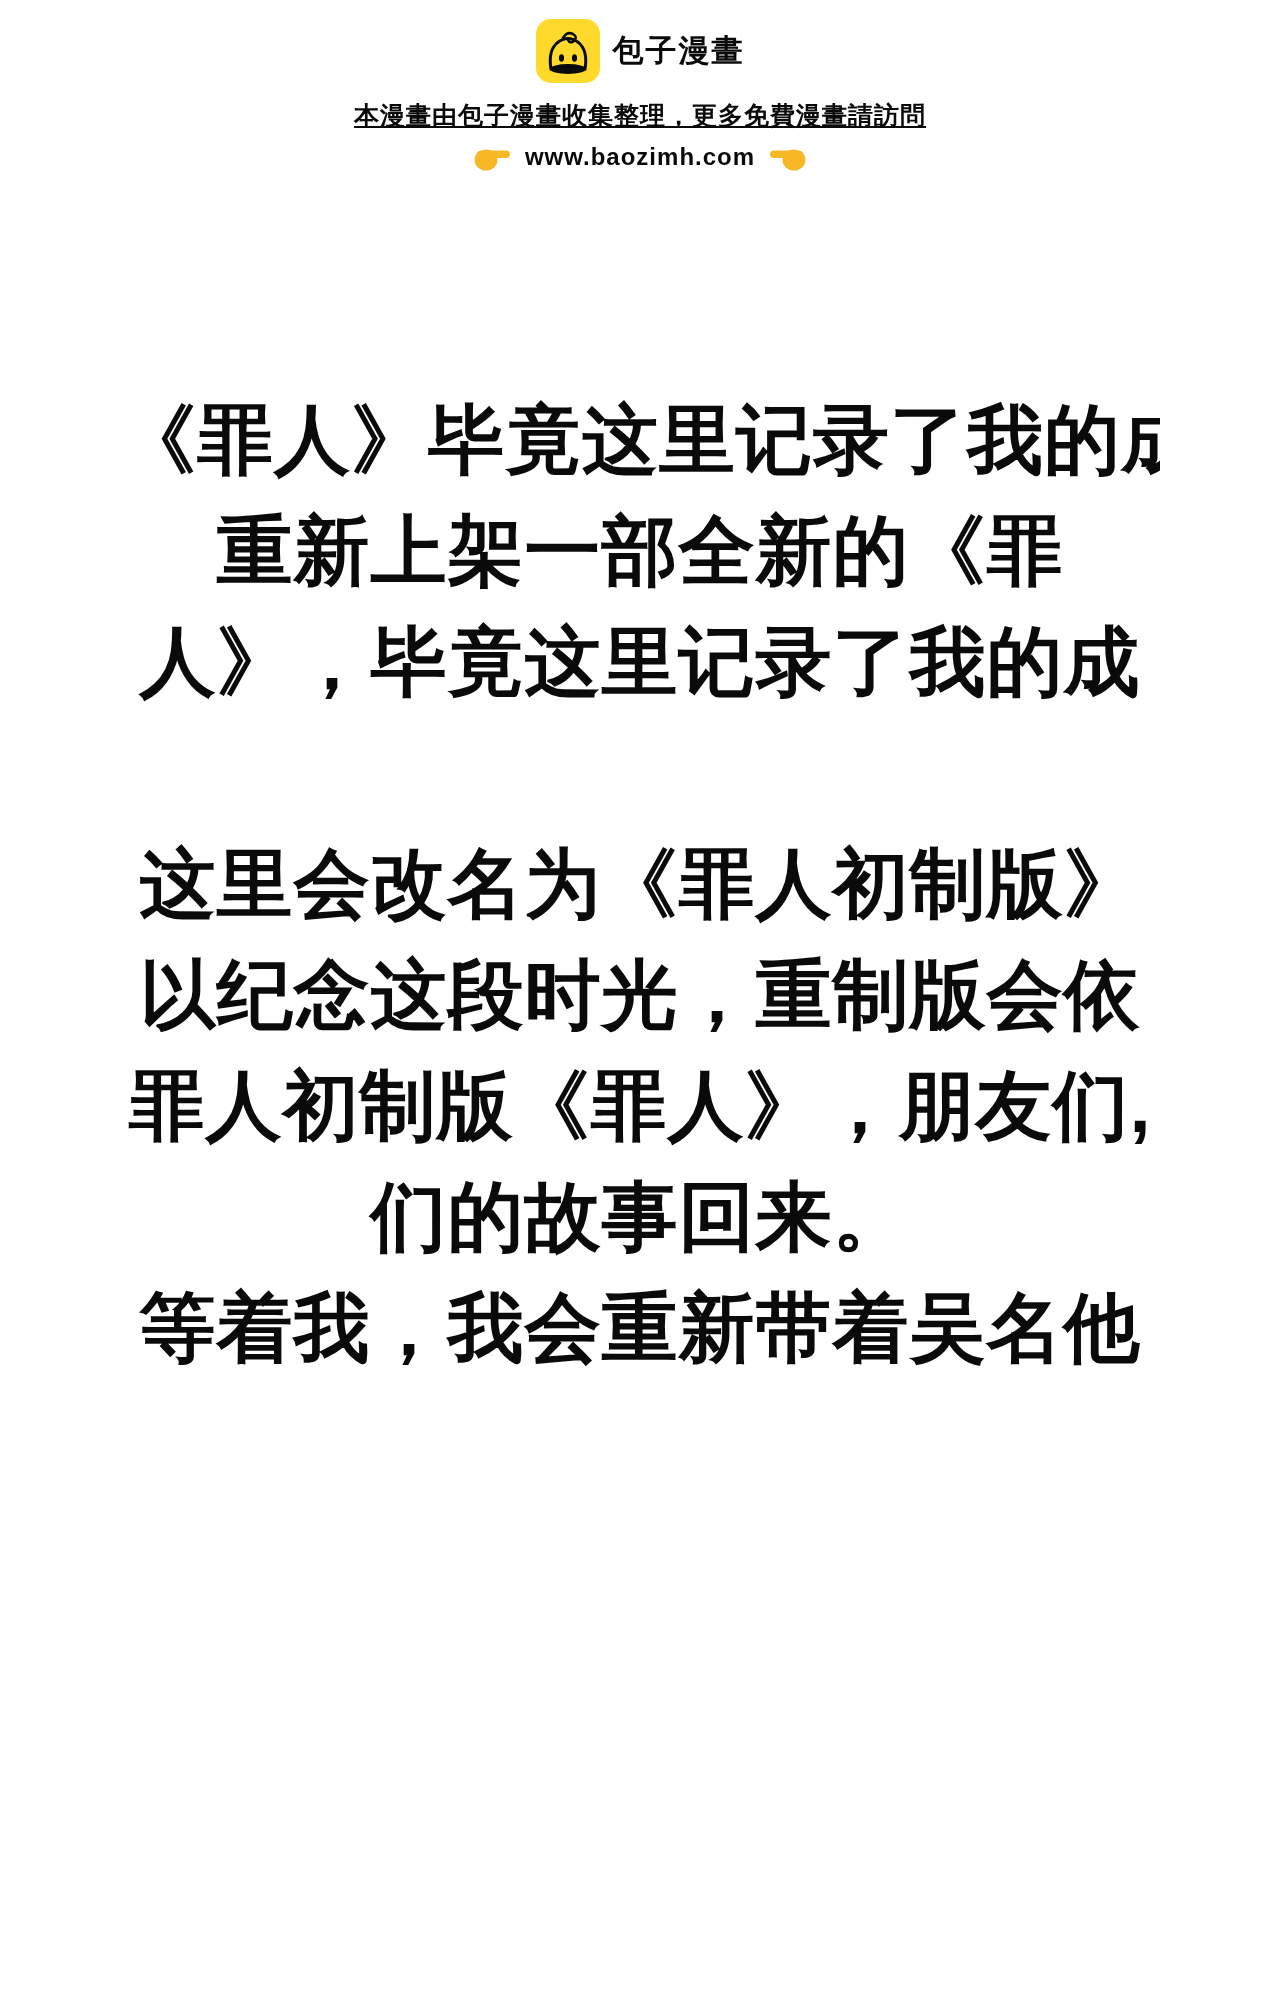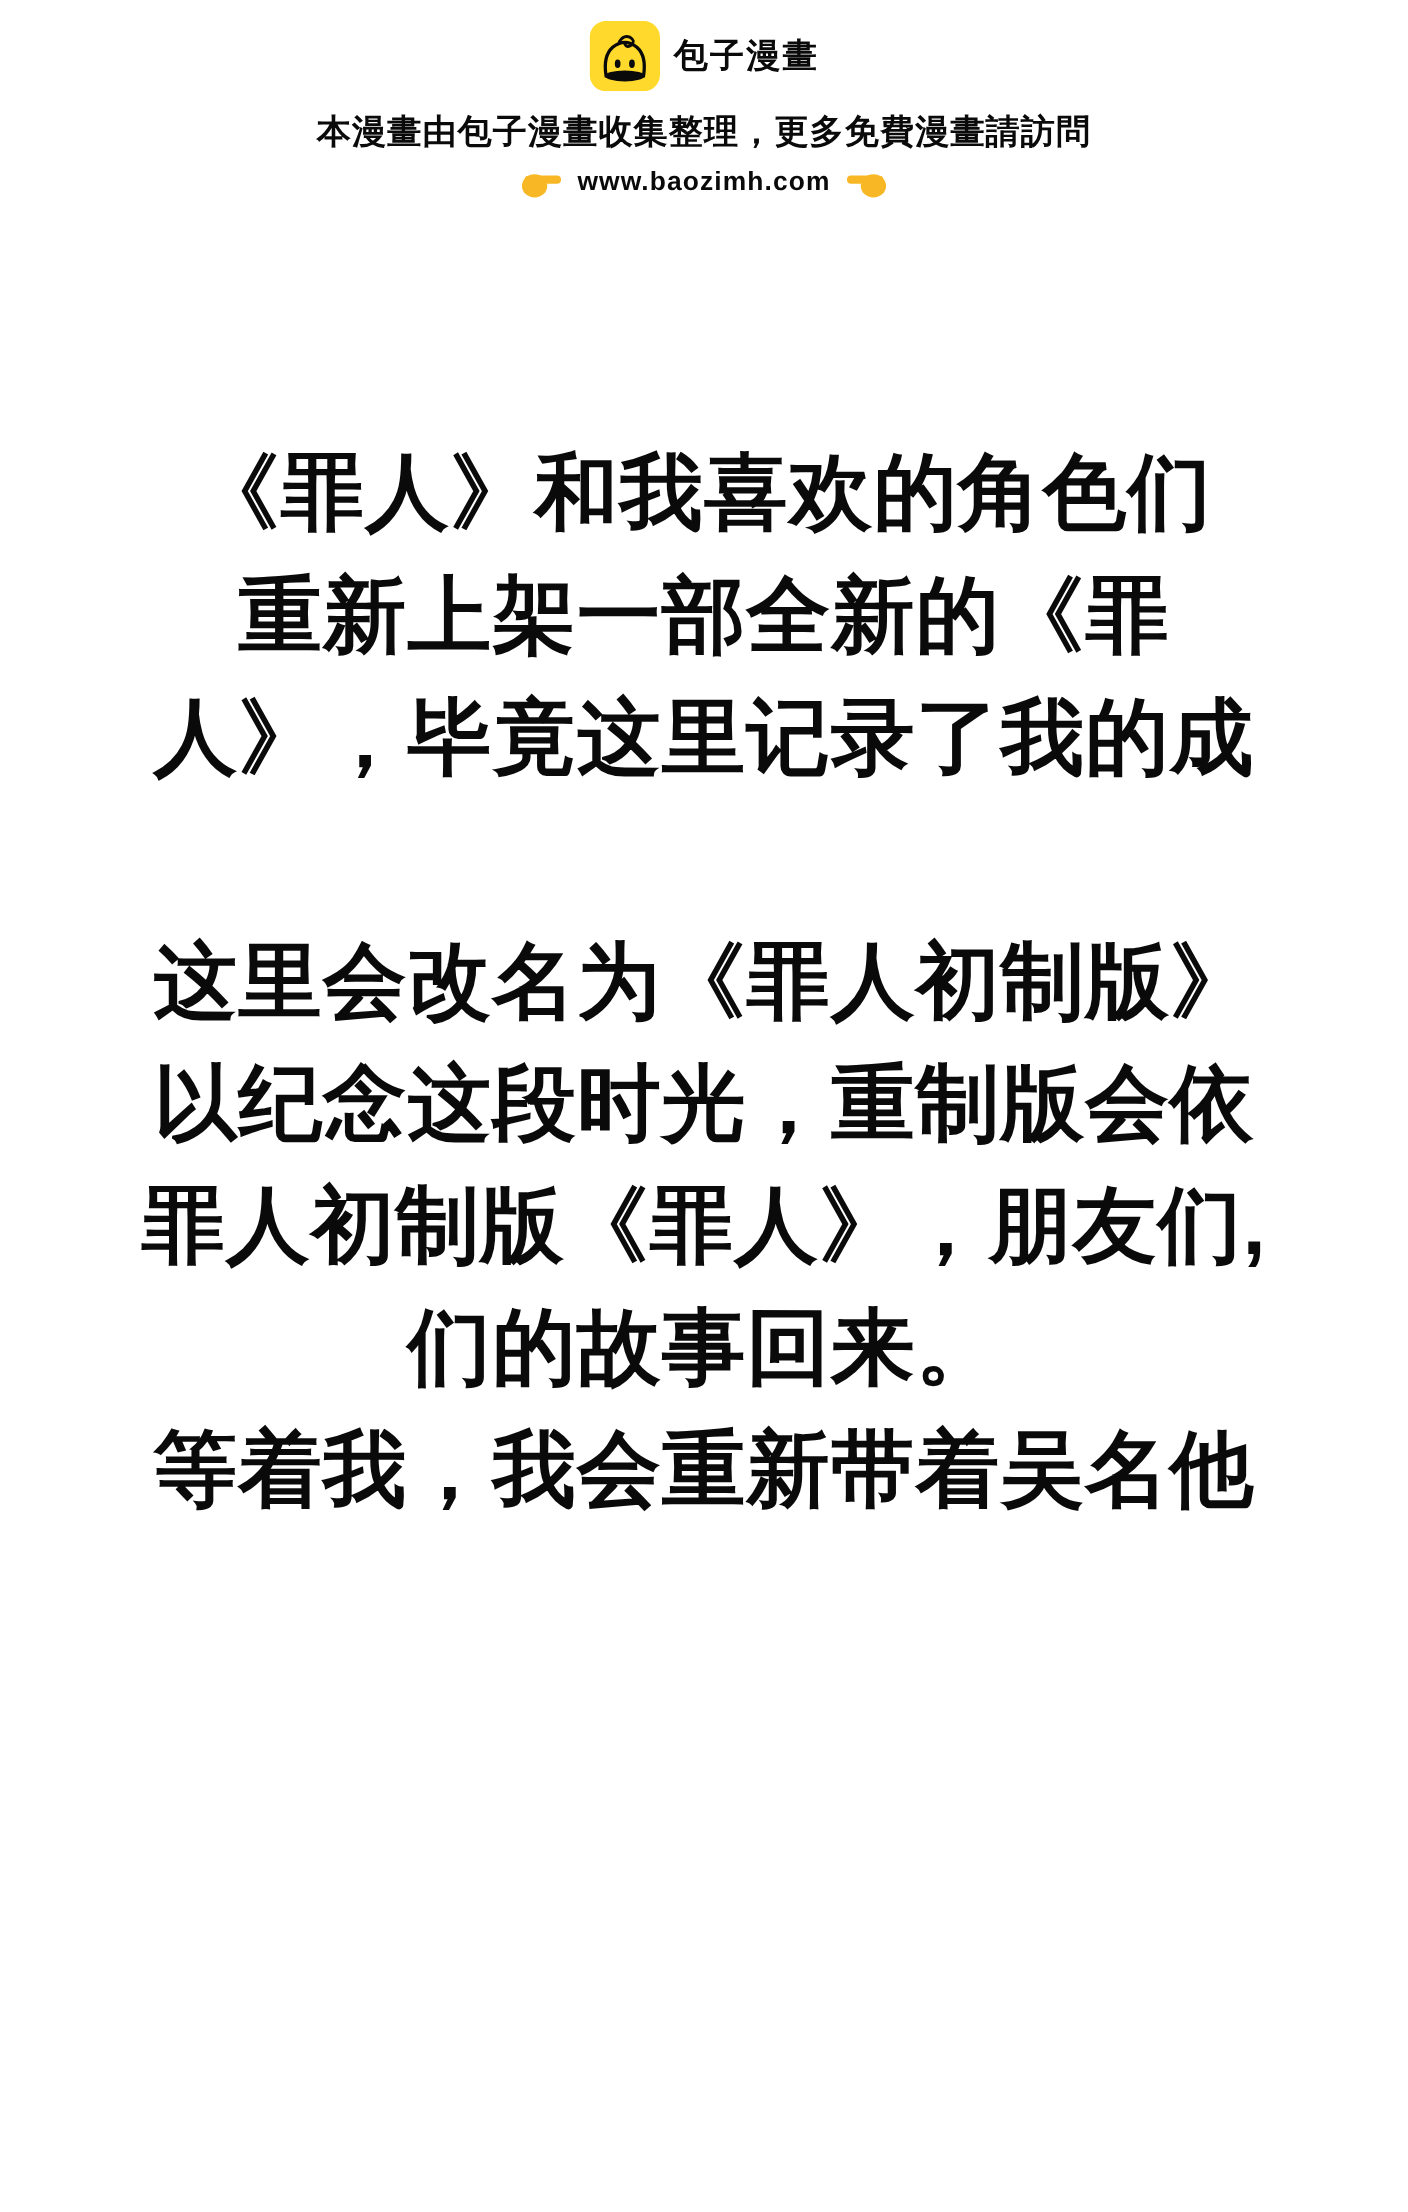--- a/index.html
+++ b/index.html
@@ -45,23 +45,24 @@
   .logo-ink { fill: var(--text); }
   .logo-bun { fill: var(--brand-yellow); stroke: var(--text); stroke-width: 3; }
   .logo-swirl { fill: none; stroke: var(--text); stroke-width: 2.6; stroke-linecap: round; }
   .brand-name {
     font-size: 31px;
     font-weight: 700;
     letter-spacing: 2px;
   }
   .subtitle {
     margin-top: 15px;
-    font-size: 31px;
+    font-size: 25px;
     font-weight: 600;
     letter-spacing: 1px;
+    text-decoration: underline;
   }
   .url-row {
     margin-top: 10px;
     display: flex;
     align-items: center;
     justify-content: center;
     gap: 14px;
   }
   .hand {
     display: inline-flex;
@@ -127,21 +128,21 @@
           <ellipse cx="13" cy="18" rx="11.5" ry="10.5" fill="currentColor"></ellipse>
           <rect x="9" y="8.5" width="28" height="7.5" rx="3.7" fill="currentColor"></rect>
           <rect x="4" y="9" width="8" height="6" rx="3" fill="currentColor"></rect>
         </svg>
       </span>
     </div>
   </header>
 
   <main class="notice">
     <p class="para">
-      <span class="line">《罪人》和我喜欢的角色们</span>
+      <span class="line">《罪人》毕竟这里记录了我的成</span>
       <span class="line">重新上架一部全新的《罪</span>
       <span class="line">人》，毕竟这里记录了我的成</span>
     </p>
     <p class="para">
       <span class="line">这里会改名为《罪人初制版》</span>
       <span class="line">以纪念这段时光，重制版会依</span>
       <span class="line">罪人初制版《罪人》，朋友们,</span>
       <span class="line">们的故事回来。</span>
       <span class="line">等着我，我会重新带着吴名他</span>
     </p>

